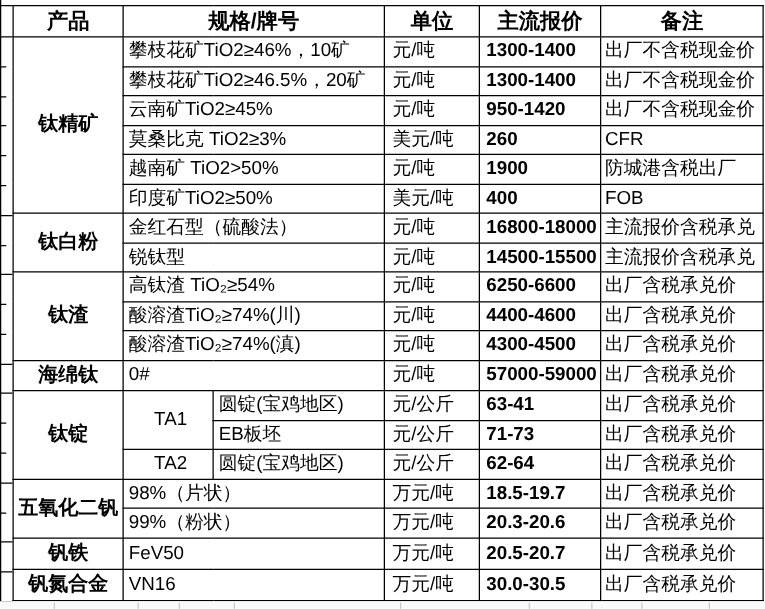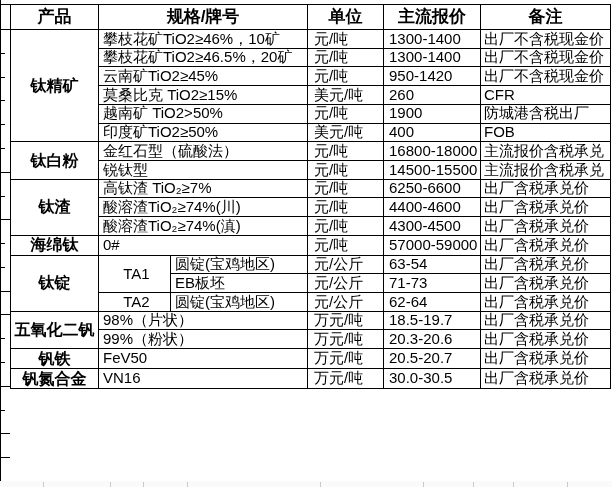--- a/index.html
+++ b/index.html
@@ -35,21 +35,21 @@
   }
   .gutter .tick.minor { width: 5px; }
   .gutter .tick.major { width: 10px; }
 
   
   table.price-table {
     position: absolute;
     left: 10px;
     top: 4px;
     width: 600px;
-    height: 385px;
+    height: 477px;
     border-collapse: collapse;
     table-layout: fixed;
   }
   .price-table th, .price-table td {
     border: 1px solid #000000;
     padding: 0 0 0 4px;
     font-size: 15px;
     line-height: 1.1;
     vertical-align: middle;
     text-align: left;
@@ -64,21 +64,21 @@
     padding: 0;
   }
   .price-table td.col-product {
     font-weight: bold;
     font-size: 16px;
     text-align: center;
     padding: 0;
   }
   .price-table td.col-grade { padding-left: 4px; text-align: center; }
   .price-table td.col-unit  { padding-left: 6px; }
-  .price-table td.col-price { padding-left: 5px; }
+  .price-table td.col-price { padding-left: 5px; font-weight: bold; }
   .price-table td.col-note  { padding-left: 3px; }
 
   
   .bottom-strip {
     position: absolute;
     left: 0; top: 481px;
     width: 612px; height: 6px;
     background: #fafafa;
   }
   .bottom-strip .grid-tick {
@@ -148,21 +148,21 @@
         <td class="col-price">1300-1400</td>
         <td class="col-note">出厂不含税现金价</td>
       </tr>
       <tr>
         <td class="col-spec" colspan="2">云南矿TiO2≥45%</td>
         <td class="col-unit">元/吨</td>
         <td class="col-price">950-1420</td>
         <td class="col-note">出厂不含税现金价</td>
       </tr>
       <tr>
-        <td class="col-spec" colspan="2">莫桑比克 TiO2≥15%</td>
+        <td class="col-spec" colspan="2">莫桑比克 TiO2≥3%</td>
         <td class="col-unit">美元/吨</td>
         <td class="col-price">260</td>
         <td class="col-note">CFR</td>
       </tr>
       <tr>
         <td class="col-spec" colspan="2">越南矿 TiO2&gt;50%</td>
         <td class="col-unit">元/吨</td>
         <td class="col-price">1900</td>
         <td class="col-note">防城港含税出厂</td>
       </tr>
@@ -180,21 +180,21 @@
         <td class="col-note">主流报价含税承兑</td>
       </tr>
       <tr>
         <td class="col-spec" colspan="2">锐钛型</td>
         <td class="col-unit">元/吨</td>
         <td class="col-price">14500-15500</td>
         <td class="col-note">主流报价含税承兑</td>
       </tr>
       <tr>
         <td class="col-product" rowspan="3">钛渣</td>
-        <td class="col-spec" colspan="2">高钛渣 TiO₂≥7%</td>
+        <td class="col-spec" colspan="2">高钛渣 TiO₂≥54%</td>
         <td class="col-unit">元/吨</td>
         <td class="col-price">6250-6600</td>
         <td class="col-note">出厂含税承兑价</td>
       </tr>
       <tr>
         <td class="col-spec" colspan="2">酸溶渣TiO₂≥74%(川)</td>
         <td class="col-unit">元/吨</td>
         <td class="col-price">4400-4600</td>
         <td class="col-note">出厂含税承兑价</td>
       </tr>
@@ -209,21 +209,21 @@
         <td class="col-spec" colspan="2">0#</td>
         <td class="col-unit">元/吨</td>
         <td class="col-price">57000-59000</td>
         <td class="col-note">出厂含税承兑价</td>
       </tr>
       <tr>
         <td class="col-product" rowspan="3">钛锭</td>
         <td class="col-grade" rowspan="2">TA1</td>
         <td class="col-spec">圆锭(宝鸡地区)</td>
         <td class="col-unit">元/公斤</td>
-        <td class="col-price">63-54</td>
+        <td class="col-price">63-41</td>
         <td class="col-note">出厂含税承兑价</td>
       </tr>
       <tr>
         <td class="col-spec">EB板坯</td>
         <td class="col-unit">元/公斤</td>
         <td class="col-price">71-73</td>
         <td class="col-note">出厂含税承兑价</td>
       </tr>
       <tr>
         <td class="col-grade" rowspan="1">TA2</td>

